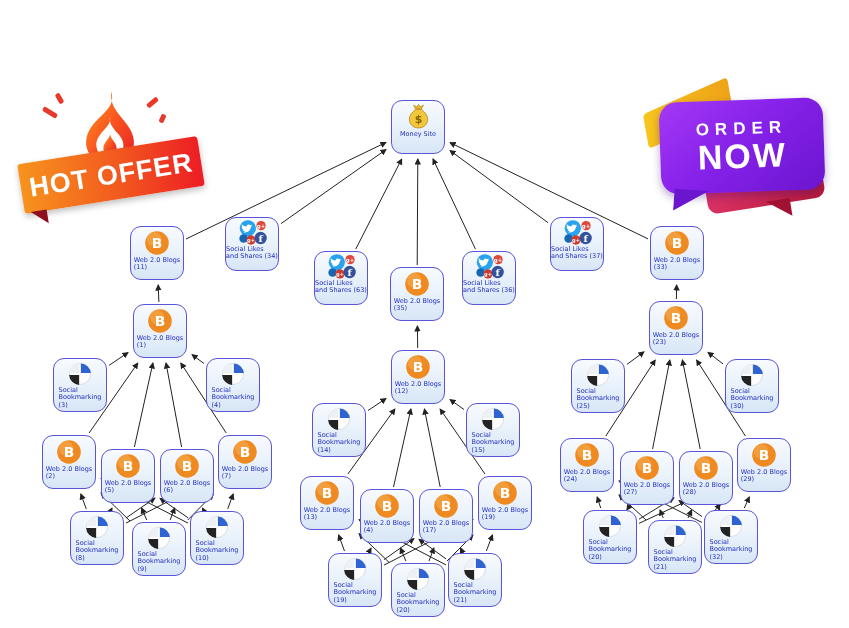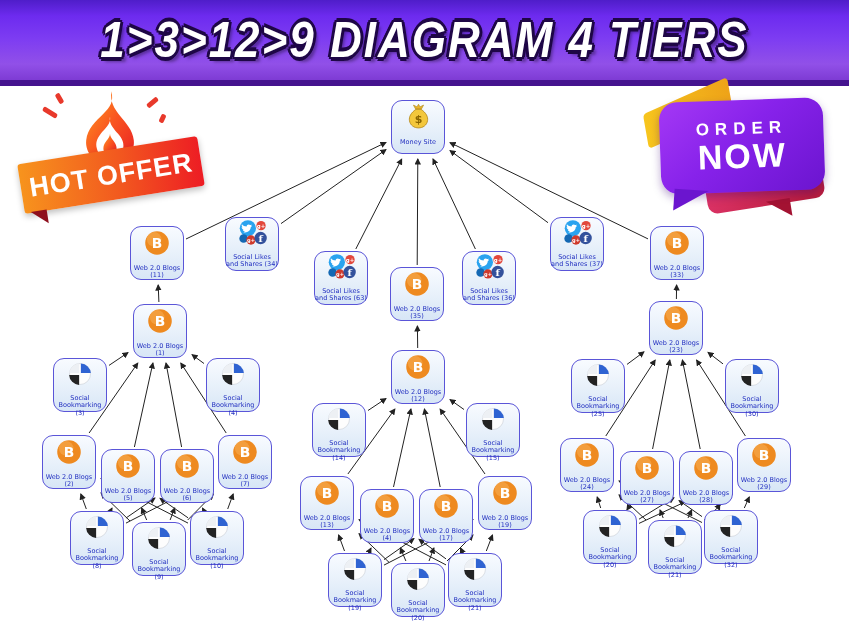--- a/index.html
+++ b/index.html
@@ -81,33 +81,30 @@
   #nodes { position:absolute; left:0; top:0; width:849px; height:628px; z-index:2; }
   .node {
     position:absolute; width:54px; height:54px;
     border:1.6px solid #5a55d8; border-radius:11px;
     background:linear-gradient(180deg,#f8fbff 0%,#e7f0fa 55%,#d7e6f6 100%);
     display:flex; flex-direction:column; align-items:center; padding-top:2px;
   }
   .nicon { height:27px; display:flex; align-items:center; justify-content:center; flex:0 0 auto; }
   .node.bookmark .nicon, .node.social .nicon { height:25px; }
   .nlbl {
-    margin-top:9px; font-size:6.5px; line-height:1.15; color:#2330c0;
-    text-align:center; font-family:"DejaVu Sans", sans-serif; white-space:nowrap;
+    margin-top:1px; font-size:6.5px; line-height:1.15; color:#2330c0;
+    text-align:left; font-family:"DejaVu Sans", sans-serif; white-space:nowrap;
   }
   .nlbl span { display:block; }
 </style>
 </head>
 <body>
 
 <div class="page">
 
-  <div class="banner">
-    <div class="banner-title">1&gt;3&gt;12&gt;9 DIAGRAM 4 TIERS</div>
-  </div>
 
   <div class="hot-offer">
     <span class="spark spark1"></span>
     <span class="spark spark2"></span>
     <span class="spark spark3"></span>
     <span class="spark spark4"></span>
     <span class="flame">
       <svg width="88" height="82" viewBox="0 0 64 62">
         <defs>
           <linearGradient id="flg" x1="0" y1="0" x2="1" y2="1">

